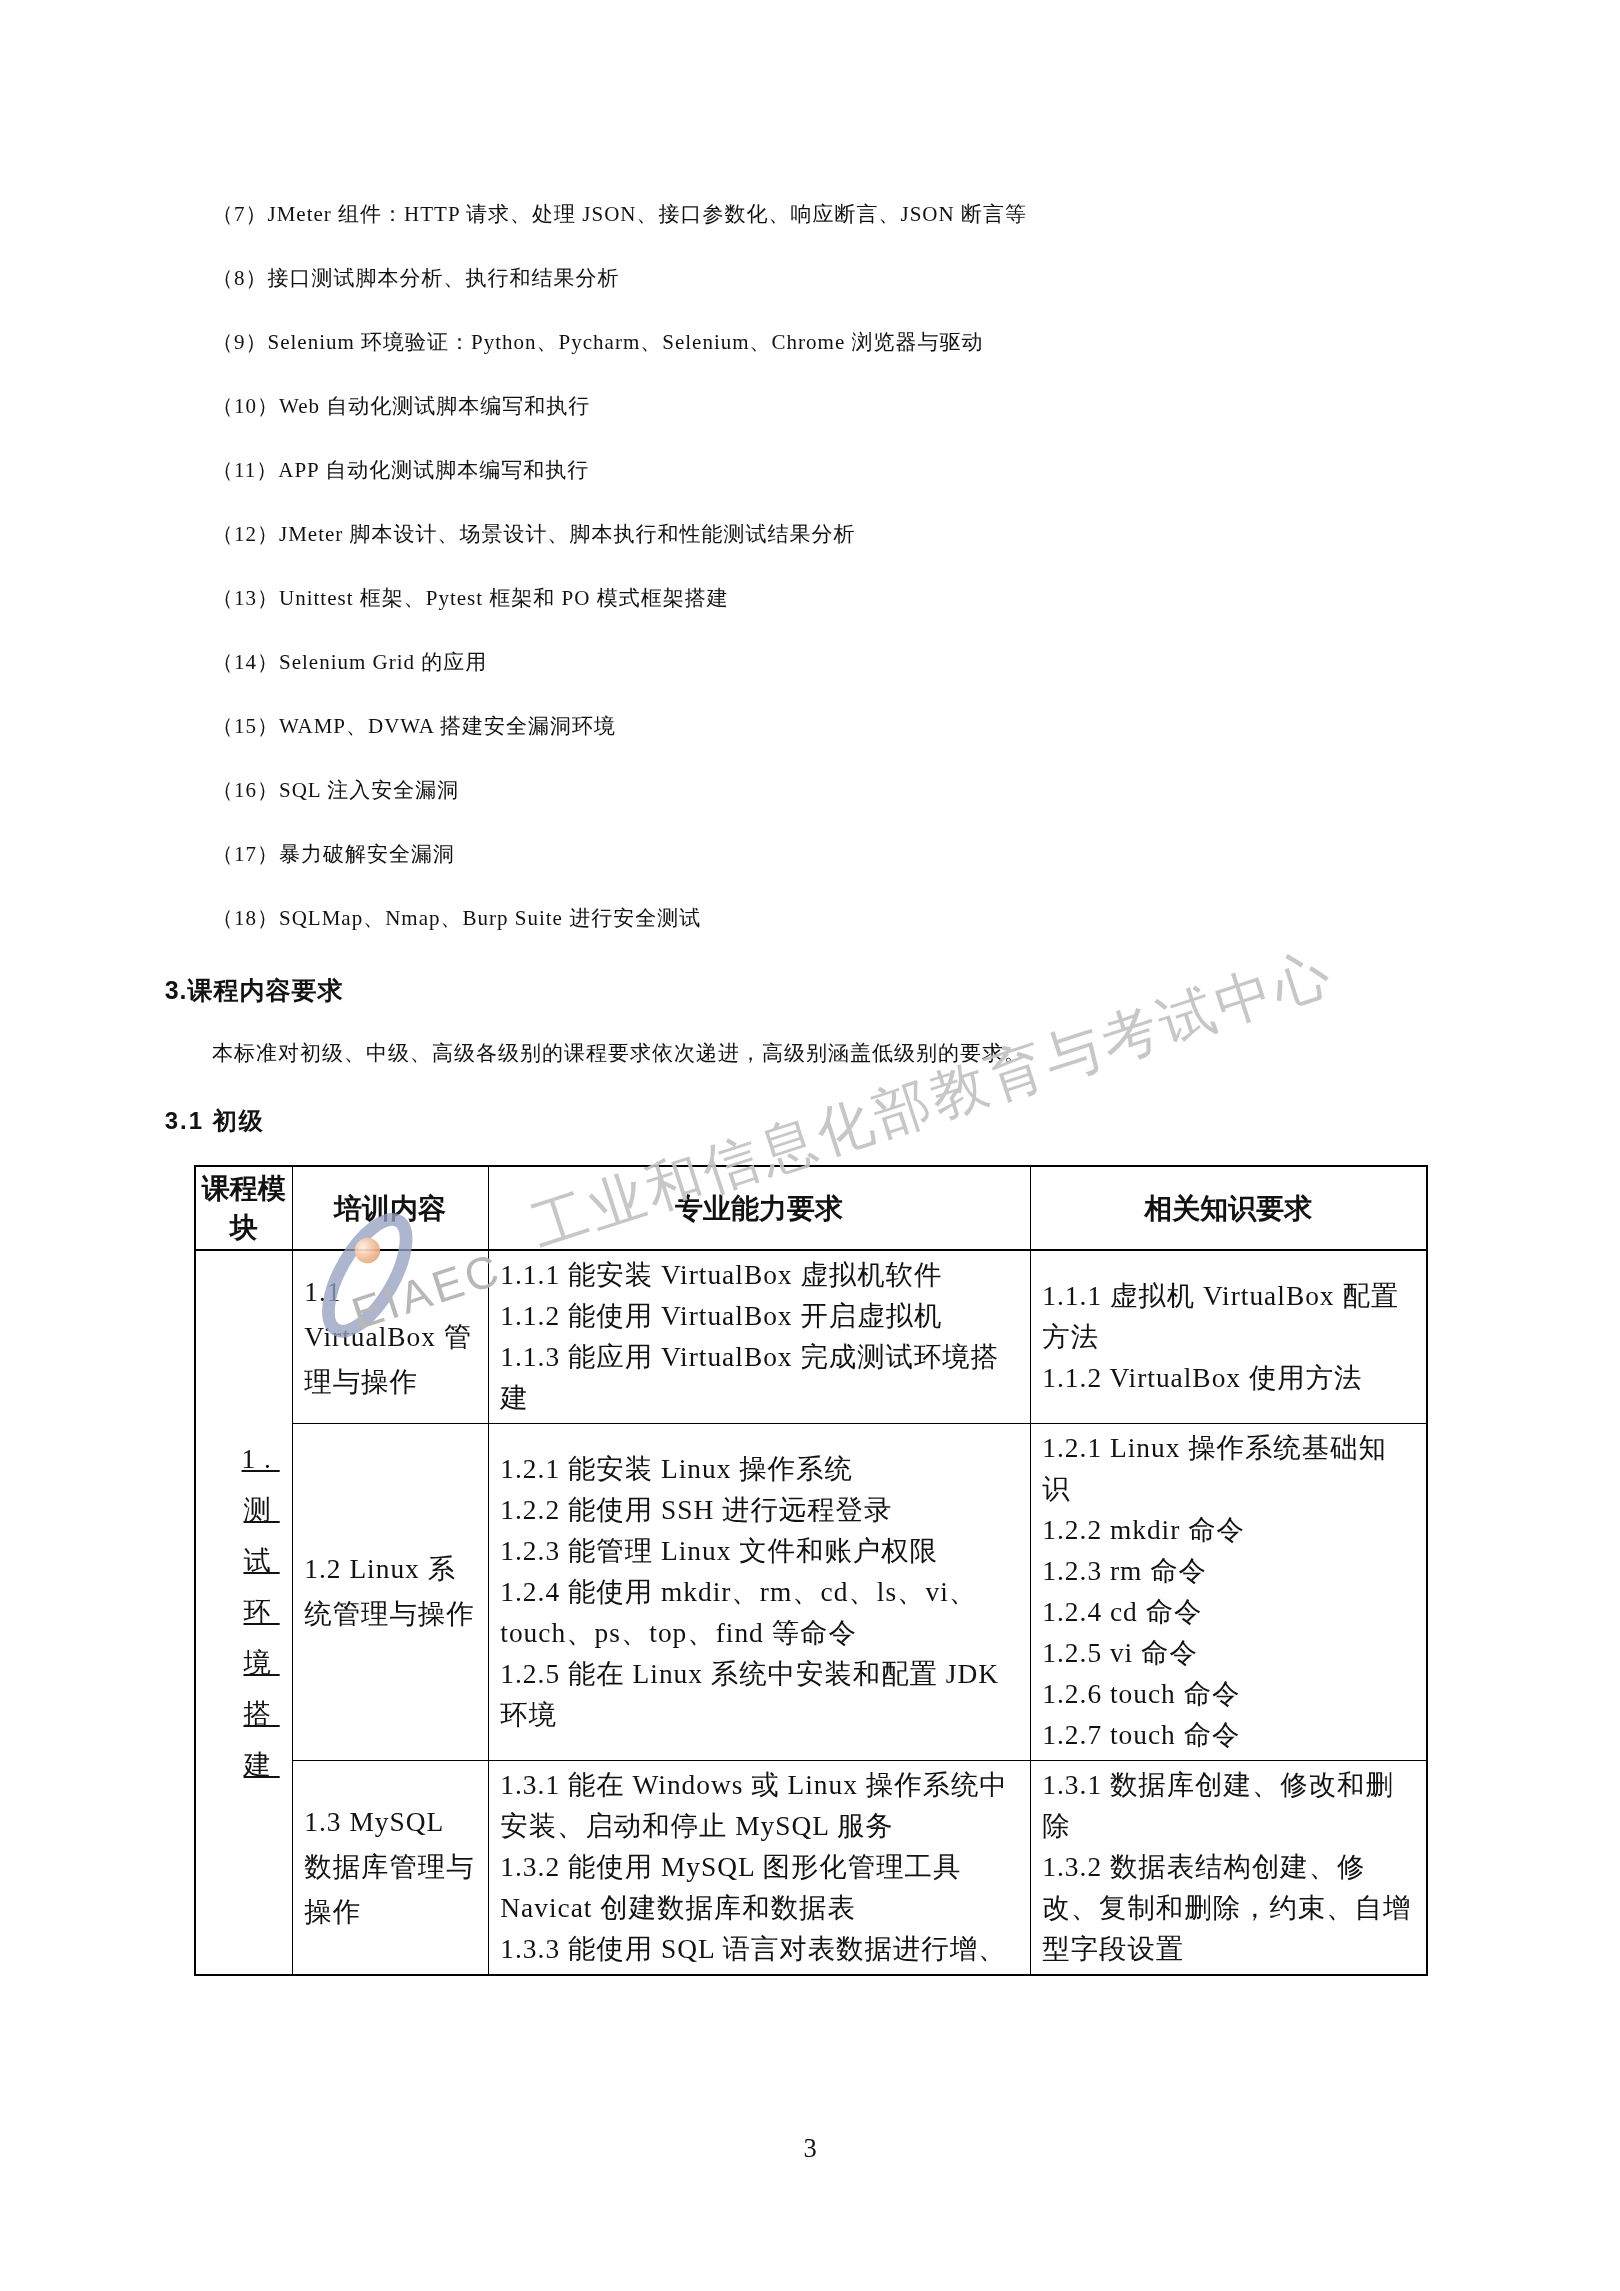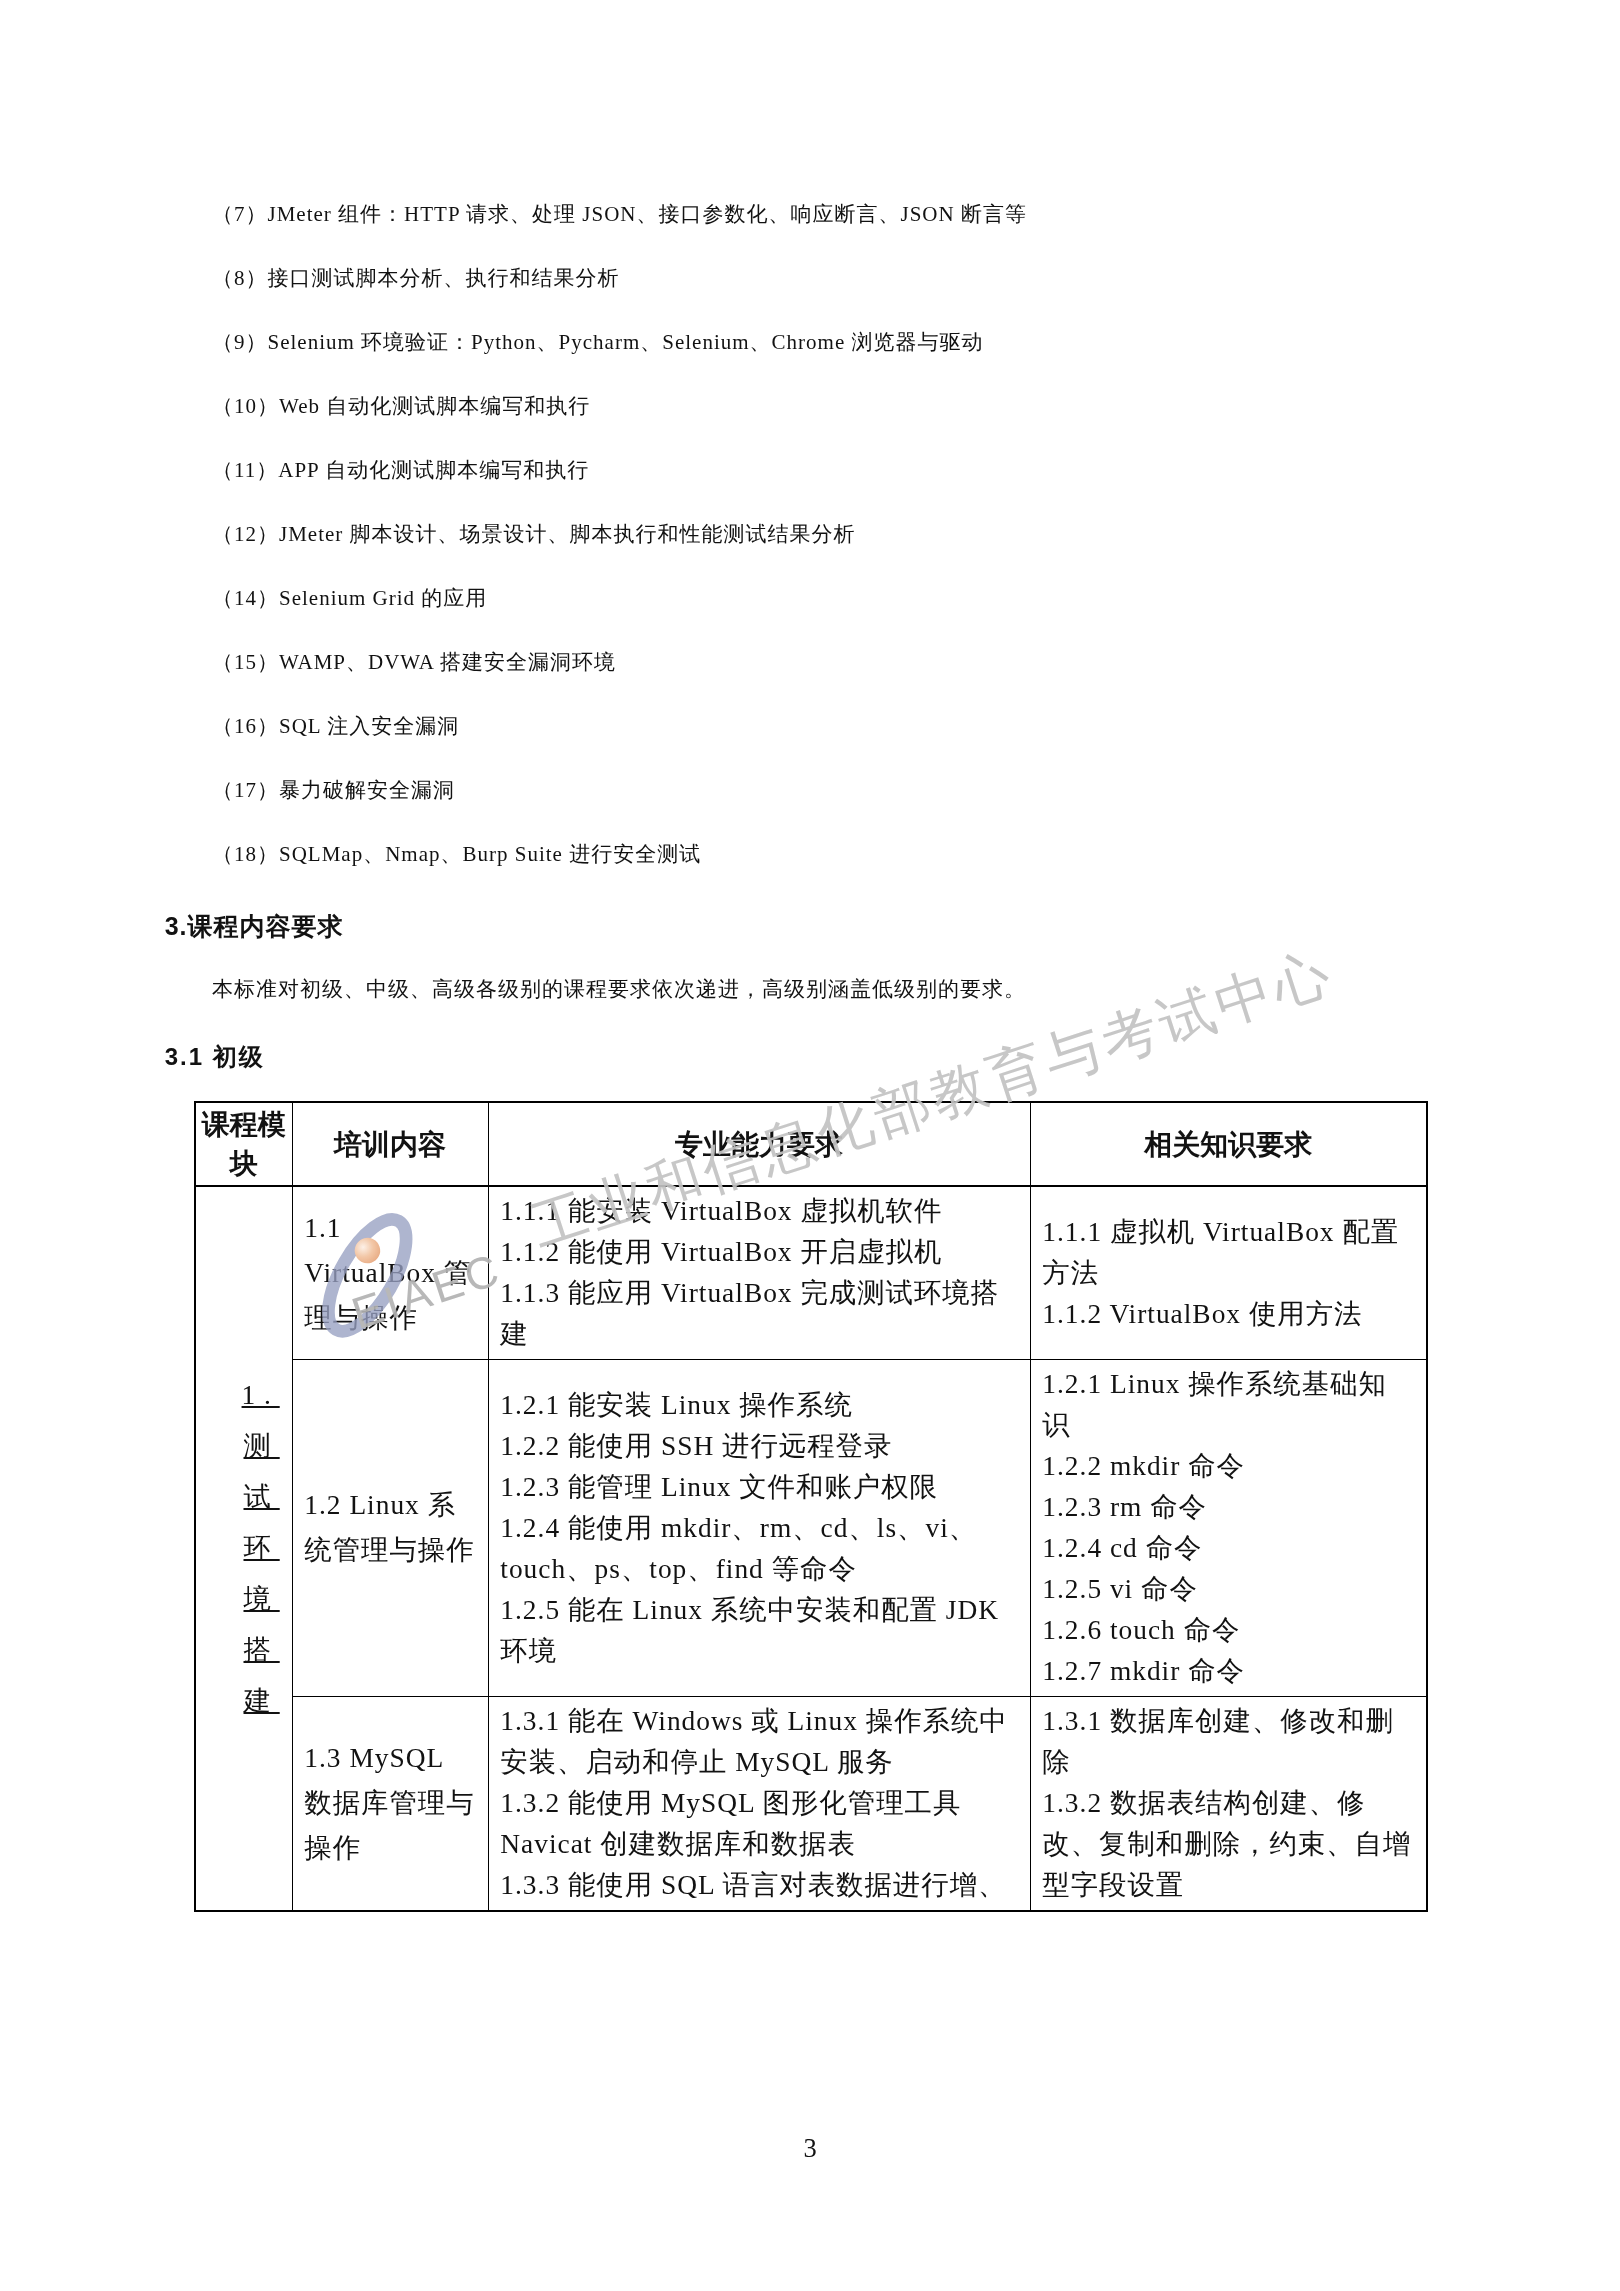--- a/index.html
+++ b/index.html
@@ -150,20 +150,21 @@
     <span class="wm-text">工业和信息化部教育与考试中心</span>
   </div>
 
   <main class="content">
     <p class="body-line">（7）JMeter 组件：HTTP 请求、处理 JSON、接口参数化、响应断言、JSON 断言等</p>
     <p class="body-line">（8）接口测试脚本分析、执行和结果分析</p>
     <p class="body-line">（9）Selenium 环境验证：Python、Pycharm、Selenium、Chrome 浏览器与驱动</p>
     <p class="body-line">（10）Web 自动化测试脚本编写和执行</p>
     <p class="body-line">（11）APP 自动化测试脚本编写和执行</p>
     <p class="body-line">（12）JMeter 脚本设计、场景设计、脚本执行和性能测试结果分析</p>
+    <p class="body-line">（13）Unittest 框架、Pytest 框架和 PO 模式框架搭建</p>
     <p class="body-line">（14）Selenium Grid 的应用</p>
     <p class="body-line">（15）WAMP、DVWA 搭建安全漏洞环境</p>
     <p class="body-line">（16）SQL 注入安全漏洞</p>
     <p class="body-line">（17）暴力破解安全漏洞</p>
     <p class="body-line">（18）SQLMap、Nmap、Burp Suite 进行安全测试</p>
 
     <h3 class="section-heading">3.课程内容要求</h3>
     <p class="body-line">本标准对初级、中级、高级各级别的课程要求依次递进，高级别涵盖低级别的要求。</p>
     <h3 class="sub-heading">3.1 初级</h3>
 
@@ -205,21 +206,21 @@
               <div class="req-line">1.2.4 能使用 mkdir、rm、cd、ls、vi、touch、ps、top、find 等命令</div>
               <div class="req-line">1.2.5 能在 Linux 系统中安装和配置 JDK 环境</div>
             </td>
           <td class="req-cell">
               <div class="req-line">1.2.1 Linux 操作系统基础知识</div>
               <div class="req-line">1.2.2 mkdir 命令</div>
               <div class="req-line">1.2.3 rm 命令</div>
               <div class="req-line">1.2.4 cd 命令</div>
               <div class="req-line">1.2.5 vi 命令</div>
               <div class="req-line">1.2.6 touch 命令</div>
-              <div class="req-line">1.2.7 mkdir 命令</div>
+              <div class="req-line">1.2.7 touch 命令</div>
             </td>
         </tr>
         <tr>
           <td class="training-cell">1.3 MySQL 数据库管理与操作</td>
           <td class="req-cell">
               <div class="req-line">1.3.1 能在 Windows 或 Linux 操作系统中安装、启动和停止 MySQL 服务</div>
               <div class="req-line">1.3.2 能使用 MySQL 图形化管理工具 Navicat 创建数据库和数据表</div>
               <div class="req-line">1.3.3 能使用 SQL 语言对表数据进行增、</div>
             </td>
           <td class="req-cell">

